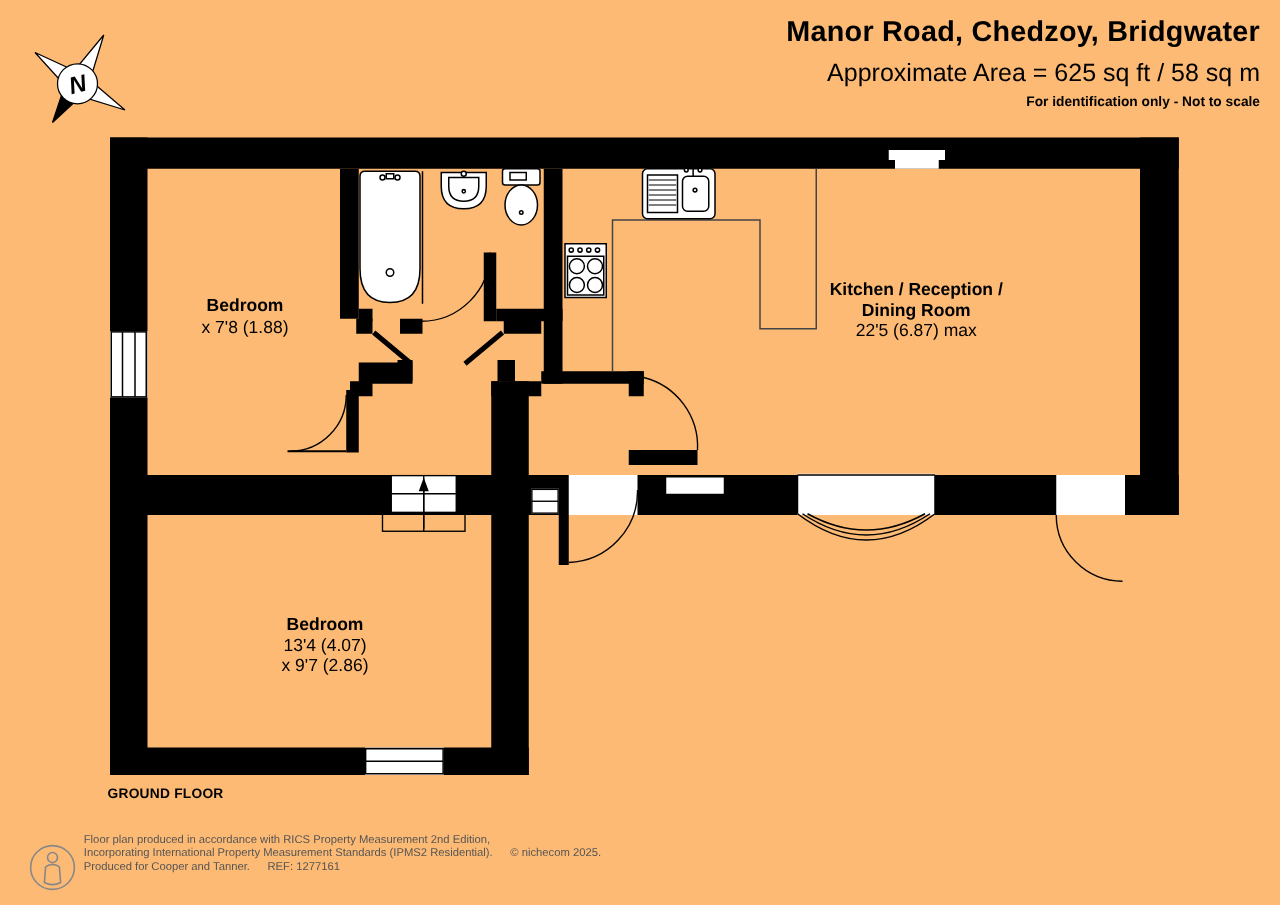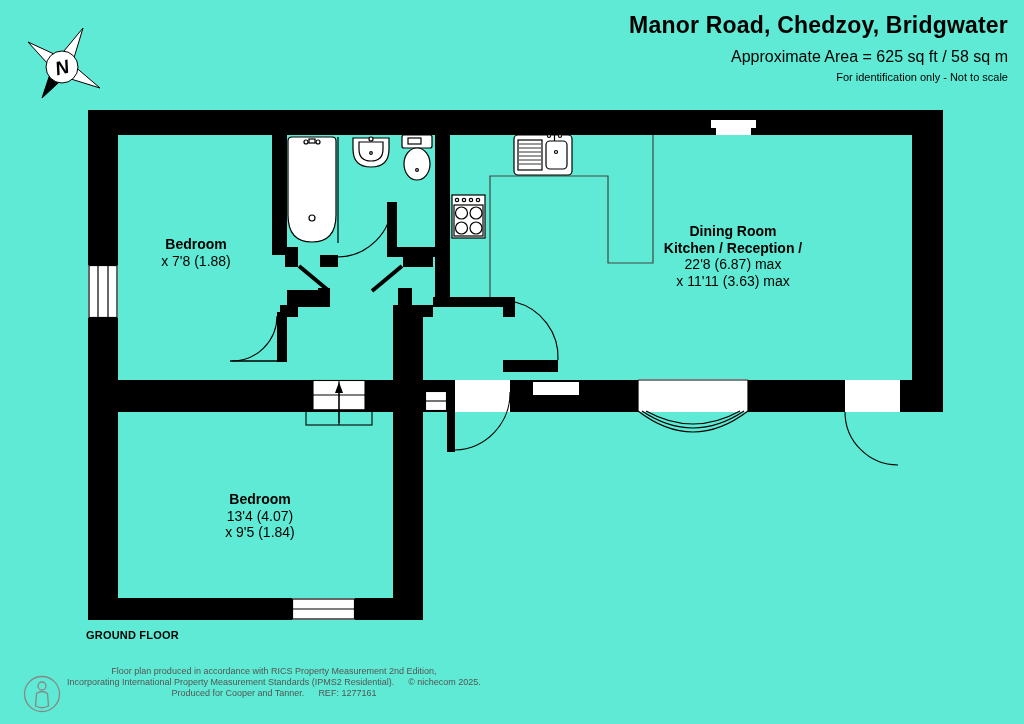--- a/index.html
+++ b/index.html
@@ -1,25 +1,25 @@
 <!DOCTYPE html>
 <html><head>
 <meta charset="utf-8">
 <style>
   html,body{margin:0;padding:0;background:#fff;}
-  .canvas{position:relative;width:1024px;height:724px;background:#5eead4;overflow:hidden;
+  .canvas{position:relative;width:1024px;height:724px;background:#fdba74;overflow:hidden;
           font-family:"Liberation Sans", sans-serif;color:#000;}
   .hdr{position:absolute;top:12px;right:16px;text-align:right;}
   .hdr .title{font-size:23px;font-weight:bold;letter-spacing:.2px;}
-  .hdr .area{font-size:16px;margin-top:9px;}
-  .hdr .note{font-size:11px;margin-top:5px;font-weight:normal;}
+  .hdr .area{font-size:20px;margin-top:9px;}
+  .hdr .note{font-size:11px;margin-top:5px;font-weight:bold;}
   .roomlbl{position:absolute;width:210px;text-align:center;font-size:14px;line-height:16.5px;}
   .roomlbl .rname{font-weight:bold;}
   .floorlbl{position:absolute;left:86px;top:629px;font-size:11px;font-weight:bold;letter-spacing:.2px;}
-  .foot{position:absolute;left:67px;top:666px;font-size:9px;line-height:11px;color:#555;text-align:center;}
+  .foot{position:absolute;left:67px;top:666px;font-size:9px;line-height:11px;color:#555;}
   .foot .cpy{margin-left:14px;}
   .foot .ref{margin-left:14px;}
   svg{position:absolute;left:0;top:0;}
   .plan-svg{left:0;top:0;}
 </style>
 </head>
 <body>
 
 <div class="canvas">
 
@@ -187,30 +187,29 @@
       </g>
     </g>
   </svg>
 
   <div class="roomlbl" style="left:91px;top:236px">
     <div class="rname">Bedroom</div>
     <div>x 7'8 (1.88)</div>
   </div>
 
   <div class="roomlbl" style="left:628px;top:223px">
+    <div class="rname">Kitchen / Reception /</div>
     <div class="rname">Dining Room</div>
-    <div class="rname">Kitchen / Reception /</div>
-    <div>22'8 (6.87) max</div>
-    <div>x 11'11 (3.63) max</div>
+    <div>22'5 (6.87) max</div>
   </div>
 
   <div class="roomlbl" style="left:155px;top:491px">
     <div class="rname">Bedroom</div>
     <div>13'4 (4.07)</div>
-    <div>x 9'5 (1.84)</div>
+    <div>x 9'7 (2.86)</div>
   </div>
 
   <div class="floorlbl">GROUND FLOOR</div>
 
   <svg style="left:22px;top:674px" width="42" height="42" viewBox="0 0 42 42">
     <g stroke="#888" stroke-width="1.3" fill="none">
       <circle cx="20" cy="20" r="17.5"></circle>
       <circle cx="20" cy="12" r="4"></circle>
       <path d="M 14.5 19.5 Q 20 15.5 25.5 19.5 L 26.5 32 Q 20 35.5 13.5 32 Z"></path>
     </g>

